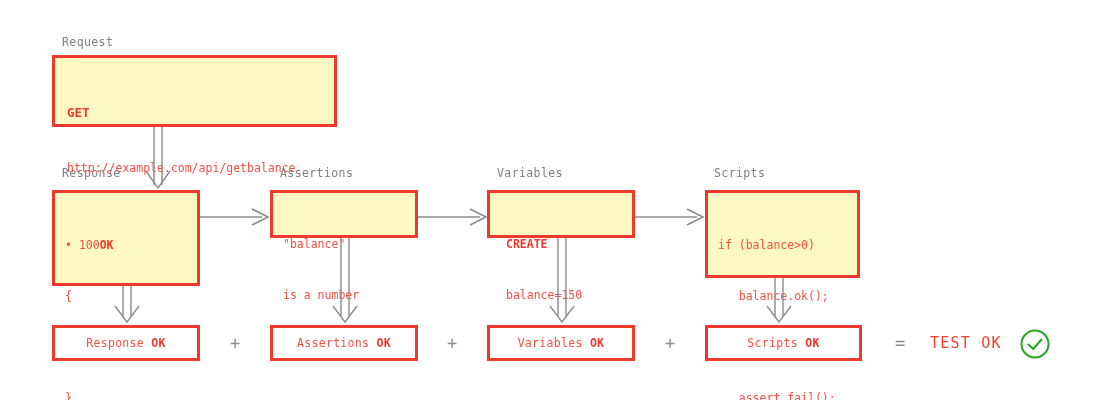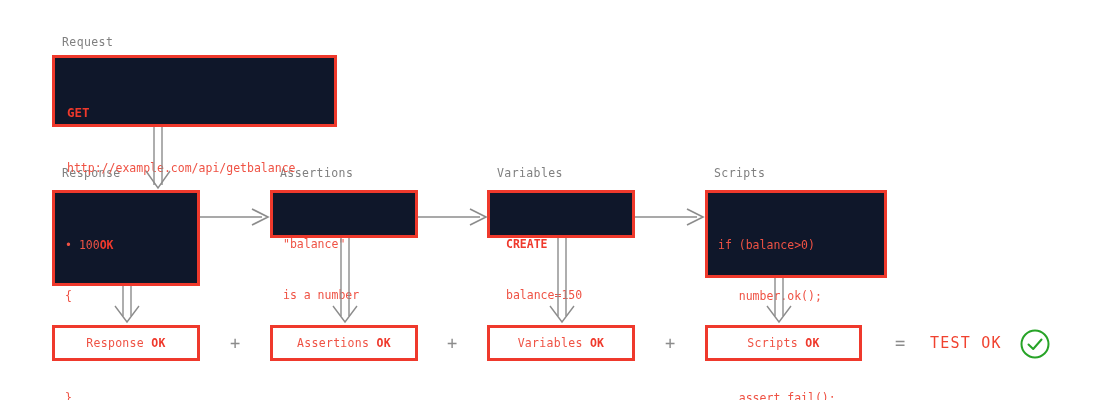--- a/index.html
+++ b/index.html
@@ -30,21 +30,21 @@
     letter-spacing: 0.4px;
     white-space: nowrap;
     line-height: 1;
   }
 
   
   .box {
     position: absolute;
     box-sizing: border-box;
     border: 3px solid #ef392c;
-    background: #0f172a;
+    background: #fef9c3;
   }
   .box-text {
     position: absolute;
     left: 12px;
     top: 11px;
     right: 6px;
     font-family: "DejaVu Sans Mono", "Liberation Mono", monospace;
     font-size: 11.5px;
     line-height: 17px;
     color: #ef5244;
@@ -137,24 +137,24 @@
     </div>
   </div>
 
   <div class="box" style="left:487px; top:190px; width:148px; height:48px;">
     <div class="box-text" style="top:9px; left:16px;">
       <div class="code-line bold">CREATE</div>
       <div class="code-line">balance=150</div>
     </div>
   </div>
 
-  <div class="box" style="left:705px; top:190px; width:182px; height:88px;">
+  <div class="box" style="left:705px; top:190px; width:155px; height:88px;">
     <div class="box-text" style="top:10px; left:10px;">
       <div class="code-line">if (balance&gt;0)</div>
-      <div class="code-line">   number.ok();</div>
+      <div class="code-line">   balance.ok();</div>
       <div class="code-line">else</div>
       <div class="code-line">   assert.fail();</div>
     </div>
   </div>
 
   <svg class="arrow" style="left:200px; top:207px;" width="70" height="20">
     <line x1="0" y1="10" x2="62" y2="10" stroke="#8c8c8c" stroke-width="1.6"></line>
     <polyline points="52,2 68,10 52,18" fill="none" stroke="#8c8c8c" stroke-width="1.6"></polyline>
   </svg>
   <svg class="arrow" style="left:418px; top:207px;" width="70" height="20">

